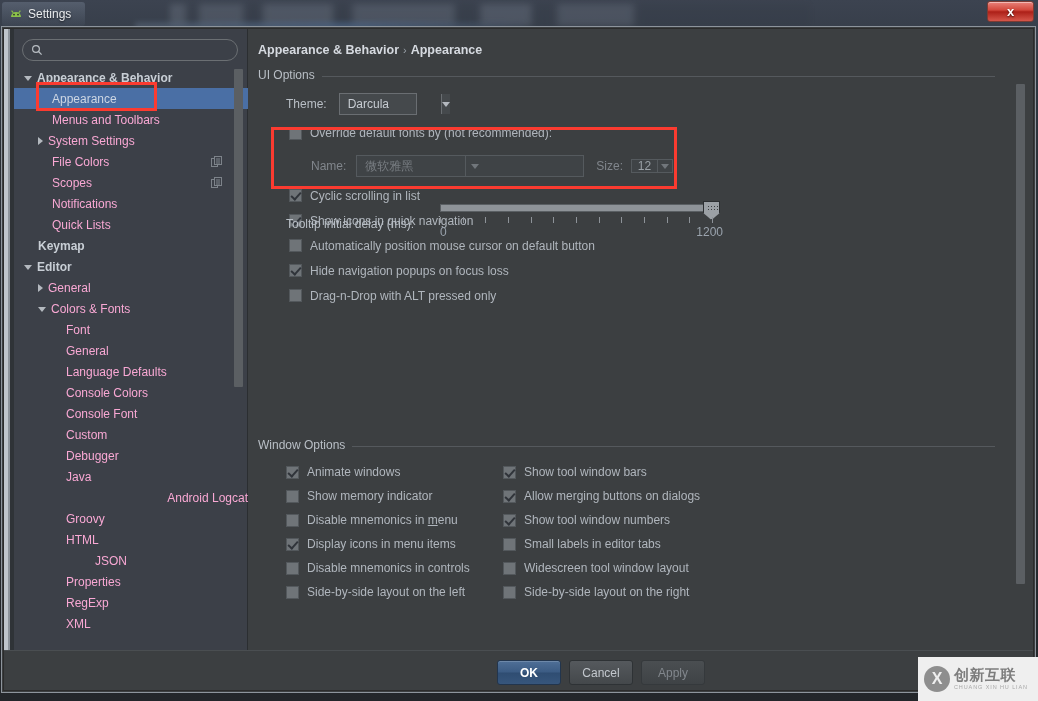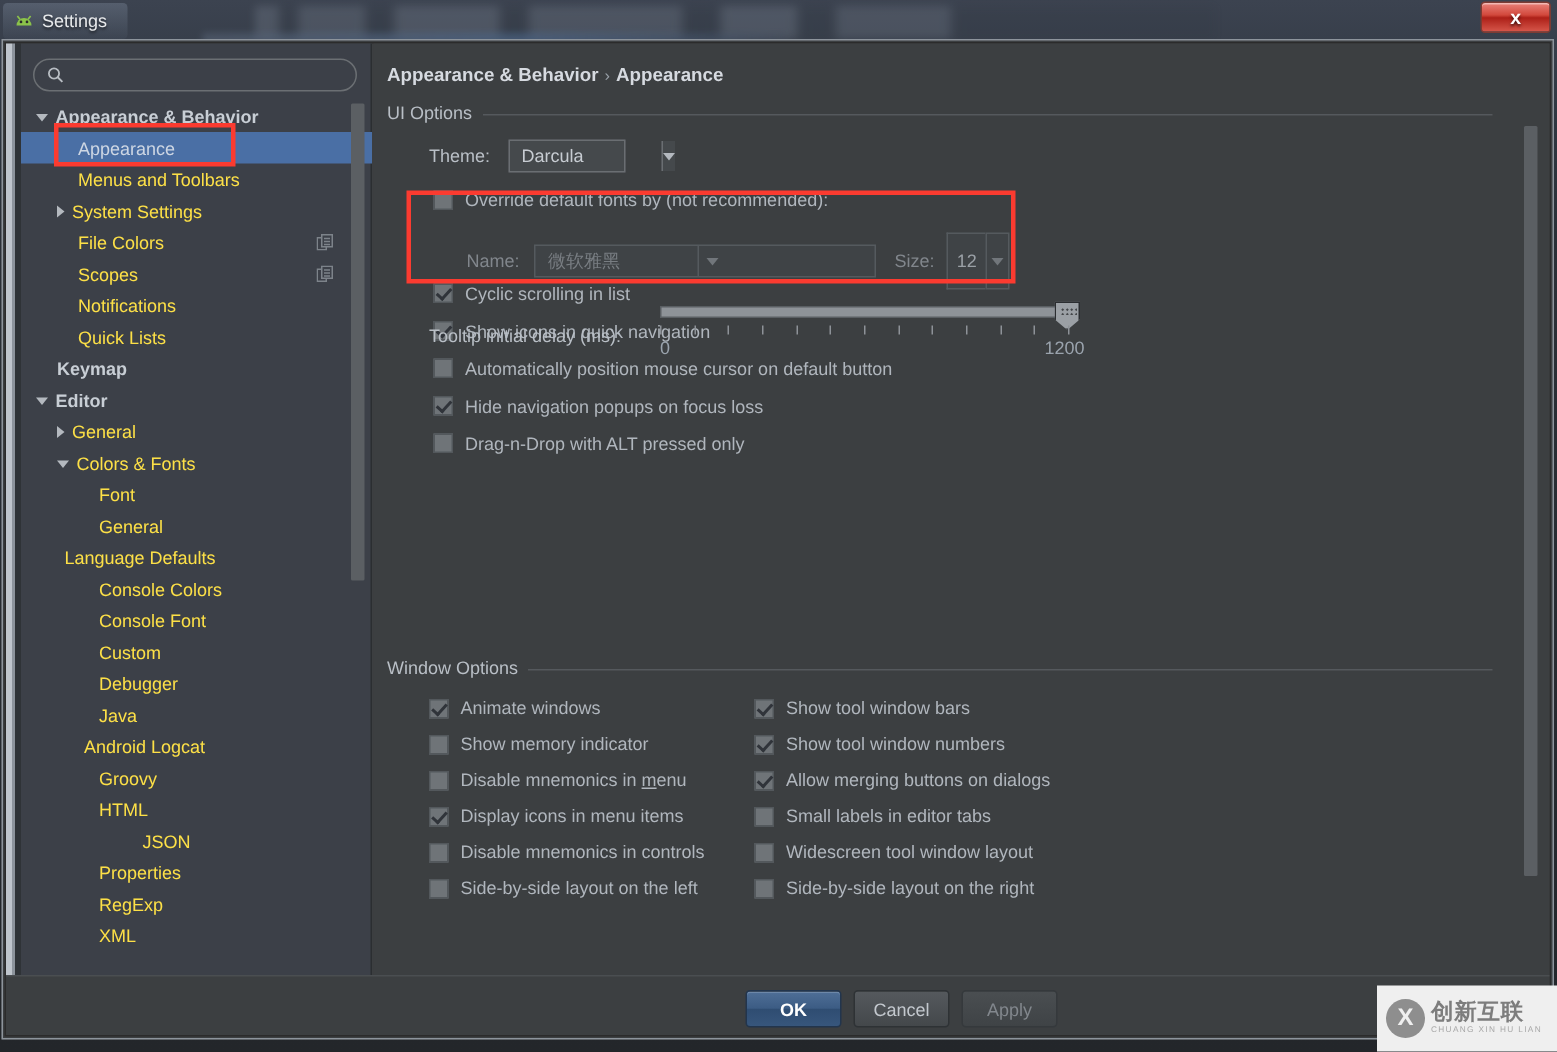--- a/index.html
+++ b/index.html
@@ -103,21 +103,21 @@
     color: #c9ccd1; font-size: 12px; padding: 0 8px 0 4px;
     font-family: "Liberation Sans", sans-serif;
   }
 
   #tree {
     position: absolute; left: 0; top: 38px; width: 234px; height: 589px;
     overflow: hidden;
   }
   .tree-row {
     position: relative; height: 21px; display: flex; align-items: center;
-    color: #fde047; font-size: 12px; white-space: nowrap;
+    color: #f9a8d4; font-size: 12px; white-space: nowrap;
     cursor: default;
   }
   .tree-row.bold { color: #c8ced5; font-weight: bold; }
   .tree-row.selected { background: #4a6fa5; color: #cdd6e3; }
   .arrow {
     width: 0; height: 0; flex: none;
     border-left: 5px solid #b4b9bf; border-top: 4px solid transparent; border-bottom: 4px solid transparent;
     margin-right: 5px;
   }
   .arrow.open {
@@ -184,21 +184,21 @@
   .combo .arrow-btn::after {
     content: ''; width: 0; height: 0;
     border-left: 4px solid transparent; border-right: 4px solid transparent;
     border-top: 5px solid #b4b9bf;
   }
   .combo.disabled { border-color: #555a5e; background: #3f4346; }
   .combo.disabled .arrow-btn { background: #3f4346; border-left-color: #555a5e; }
   .combo.disabled .arrow-btn::after { border-top-color: #71767b; }
 
   
-  .spinner { display: flex; align-items: stretch; height: 38px; }
+  .spinner { display: flex; align-items: stretch; height: 14px; }
   .spinner .sval {
     width: 26px; border: 1px solid #555a5e; border-right: 0;
     background: #3f4346; color: #9aa0a6; font-size: 12px;
     display: flex; align-items: center; justify-content: center;
   }
   .spinner .sbtn {
     width: 16px; border: 1px solid #555a5e; background: #3f4346;
     display: flex; align-items: center; justify-content: center; cursor: pointer;
   }
   .spinner .sbtn::after {
@@ -406,21 +406,21 @@
               <span>Colors &amp; Fonts</span>
             </div>
             <div class="tree-row" style="padding-left: 38px;">
               <span class="arrow none"></span>
               <span>Font</span>
             </div>
             <div class="tree-row" style="padding-left: 38px;">
               <span class="arrow none"></span>
               <span>General</span>
             </div>
-            <div class="tree-row" style="padding-left: 15px;">
+            <div class="tree-row" style="padding-left: 38px;">
               <span class="arrow none"></span>
               <span>Language Defaults</span>
             </div>
             <div class="tree-row" style="padding-left: 38px;">
               <span class="arrow none"></span>
               <span>Console Colors</span>
             </div>
             <div class="tree-row" style="padding-left: 38px;">
               <span class="arrow none"></span>
               <span>Console Font</span>
@@ -430,21 +430,21 @@
               <span>Custom</span>
             </div>
             <div class="tree-row" style="padding-left: 38px;">
               <span class="arrow none"></span>
               <span>Debugger</span>
             </div>
             <div class="tree-row" style="padding-left: 38px;">
               <span class="arrow none"></span>
               <span>Java</span>
             </div>
-            <div class="tree-row" style="padding-left: 28px;">
+            <div class="tree-row" style="padding-left: 50px; justify-content: flex-end;">
               <span class="arrow none"></span>
               <span>Android Logcat</span>
             </div>
             <div class="tree-row" style="padding-left: 38px;">
               <span class="arrow none"></span>
               <span>Groovy</span>
             </div>
             <div class="tree-row" style="padding-left: 38px;">
               <span class="arrow none"></span>
               <span>HTML</span>
@@ -587,25 +587,25 @@
                 <span class="cbl">Side-by-side layout on the left</span>
               </div>
             </div>
         <div id="wo-right" style="position:absolute; left:245px; top:14px;">
               <div class="cb" style="height: 24px;">
                 <span class="box checked"></span>
                 <span class="cbl">Show tool window bars</span>
               </div>
               <div class="cb" style="height: 24px;">
                 <span class="box checked"></span>
+                <span class="cbl">Allow merging buttons on dialogs</span>
+              </div>
+              <div class="cb" style="height: 24px;">
+                <span class="box checked"></span>
                 <span class="cbl">Show tool window numbers</span>
-              </div>
-              <div class="cb" style="height: 24px;">
-                <span class="box checked"></span>
-                <span class="cbl">Allow merging buttons on dialogs</span>
               </div>
               <div class="cb unchecked" style="height: 24px;">
                 <span class="box"></span>
                 <span class="cbl">Small labels in editor tabs</span>
               </div>
               <div class="cb unchecked" style="height: 24px;">
                 <span class="box"></span>
                 <span class="cbl">Widescreen tool window layout</span>
               </div>
               <div class="cb unchecked" style="height: 24px;">

